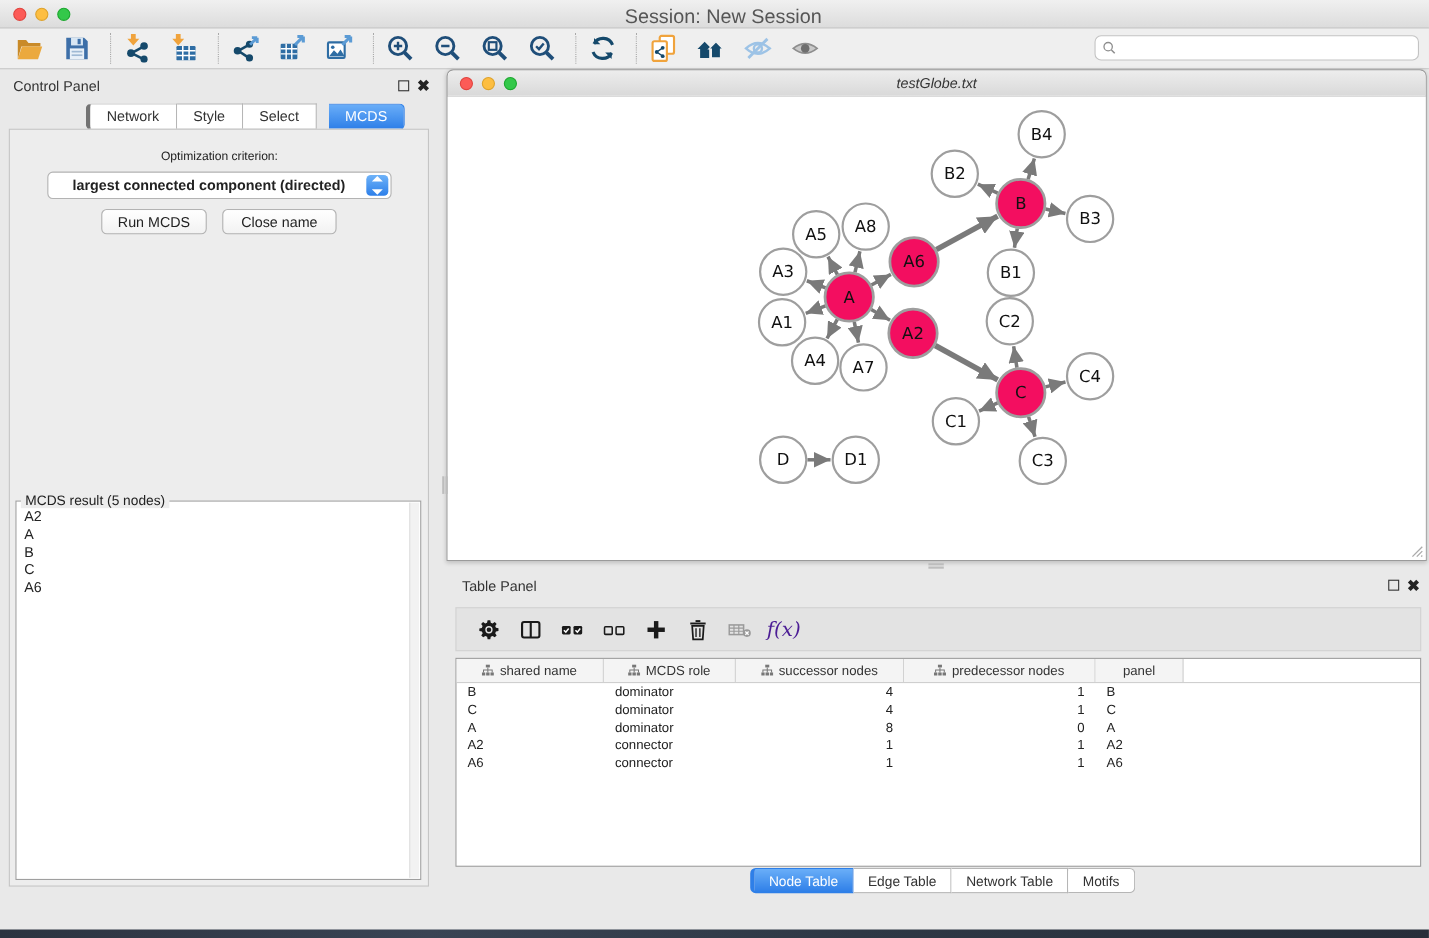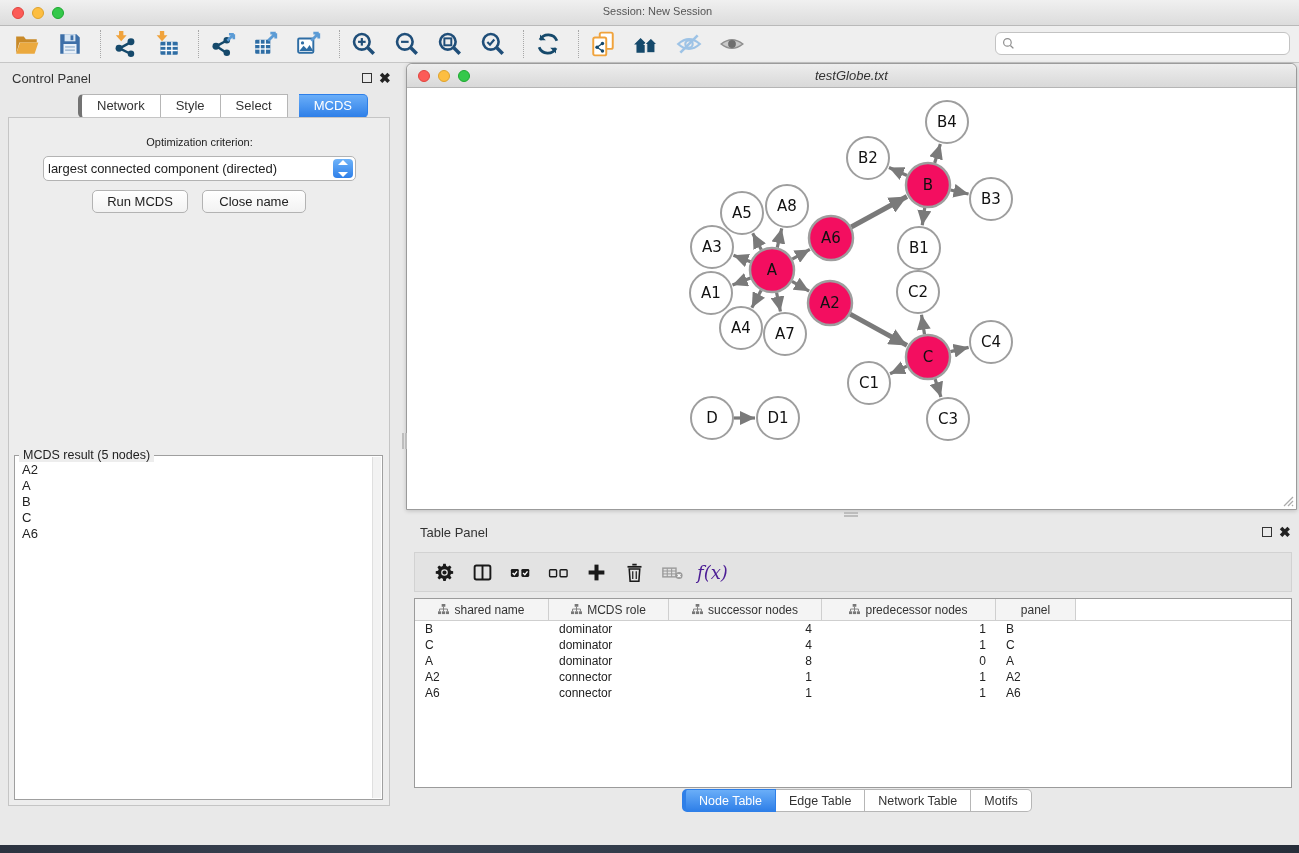--- a/index.html
+++ b/index.html
@@ -9,21 +9,21 @@
 
   
   #titlebar { position:absolute; left:0; top:0; width:1299px; height:26px;
     background:linear-gradient(#F0F0F0,#DCDCDC); border-bottom:1px solid #B9B9B9; }
   .lights { position:absolute; top:7px; display:flex; gap:8px; }
   .light { width:12px; height:12px; border-radius:50%; }
   .light.red { background:#FC5B57; border:1px solid #E0443E; }
   .light.yellow { background:#FDBE41; border:1px solid #DEA32C; }
   .light.green { background:#34C84A; border:1px solid #1DA82F; }
   #app-title { position:absolute; left:16px; right:0; top:5px; text-align:center;
-    font-size:11px; color:#555; }
+    font-size:18px; color:#555; }
 
   
   #toolbar { position:absolute; left:0; top:26px; width:1299px; height:37px;
     background:#EFEFEF; border-bottom:1px solid #C6C6C6;
     display:flex; align-items:center; padding-left:12px; }
   .tbi { width:30px; height:30px; display:flex; align-items:center; justify-content:center;
     margin-right:13px; cursor:pointer; }
   .tbi svg { width:26px; height:26px; }
   .tb-sep { width:1px; height:28px; margin:0 9px 0 2px;
     border-left:1px dotted #A8A8A8; }
@@ -45,21 +45,21 @@
     font-size:13px; line-height:22px; color:#333; cursor:pointer; }
   .seg:first-child { border-left:4px solid #737373; border-radius:5px 0 0 5px; }
   .seg:last-child { border-radius:0 5px 5px 0; }
   .seg.active { background:linear-gradient(#6AAEF8,#2E7FE8); border-color:#2E7FE8; color:#fff;margin-left:11px; }
   #control-tabs { position:absolute; left:78px; top:94px; }
   #cp-box { position:absolute; left:8px; top:117px; width:382px; height:689px;
     background:#EDEDED; border:1px solid #C5C5C5; }
   #opt-label { position:absolute; left:0; top:136px; width:399px; text-align:center; font-size:11px; }
   #opt-select { position:absolute; left:43px; top:156px; width:313px; height:25px;
     background:#fff; border:1px solid #B3B3B3; border-radius:5px; cursor:pointer;
-    font-size:13px; line-height:23px; padding-left:4px; }
+    font-size:13px; line-height:23px; padding-left:22px;font-weight:bold; }
   #opt-stepper { position:absolute; right:2px; top:2px; width:20px; height:19px; border-radius:4px;
     background:linear-gradient(#6FB3F9,#2D7FE9); }
   #opt-stepper i { position:absolute; left:5px; width:0; height:0; border:5px solid transparent; }
   #opt-stepper i.up { top:1px; border-bottom-color:#fff; border-top-width:0; }
   #opt-stepper i.dn { bottom:1px; border-top-color:#fff; border-bottom-width:0; }
   .pushbtn { position:absolute; height:23px; background:linear-gradient(#FFFFFF,#F2F2F2);
     border:1px solid #B3B3B3; border-radius:5px; font-size:13px; text-align:center;
     line-height:21px; cursor:pointer; color:#222; }
   #btn-run { left:92px; top:190px; width:96px; }
   #btn-close { left:202px; top:190px; width:104px; }

